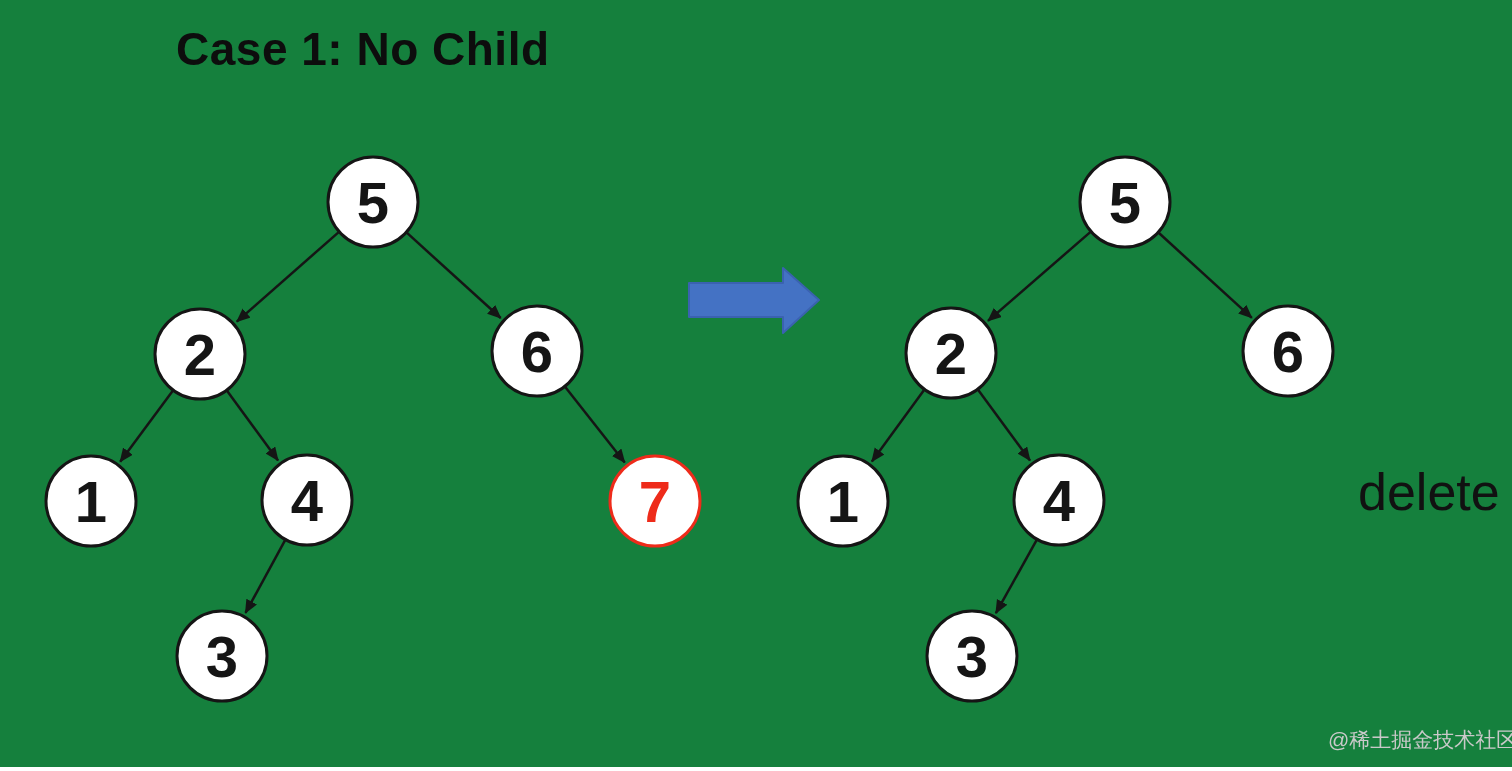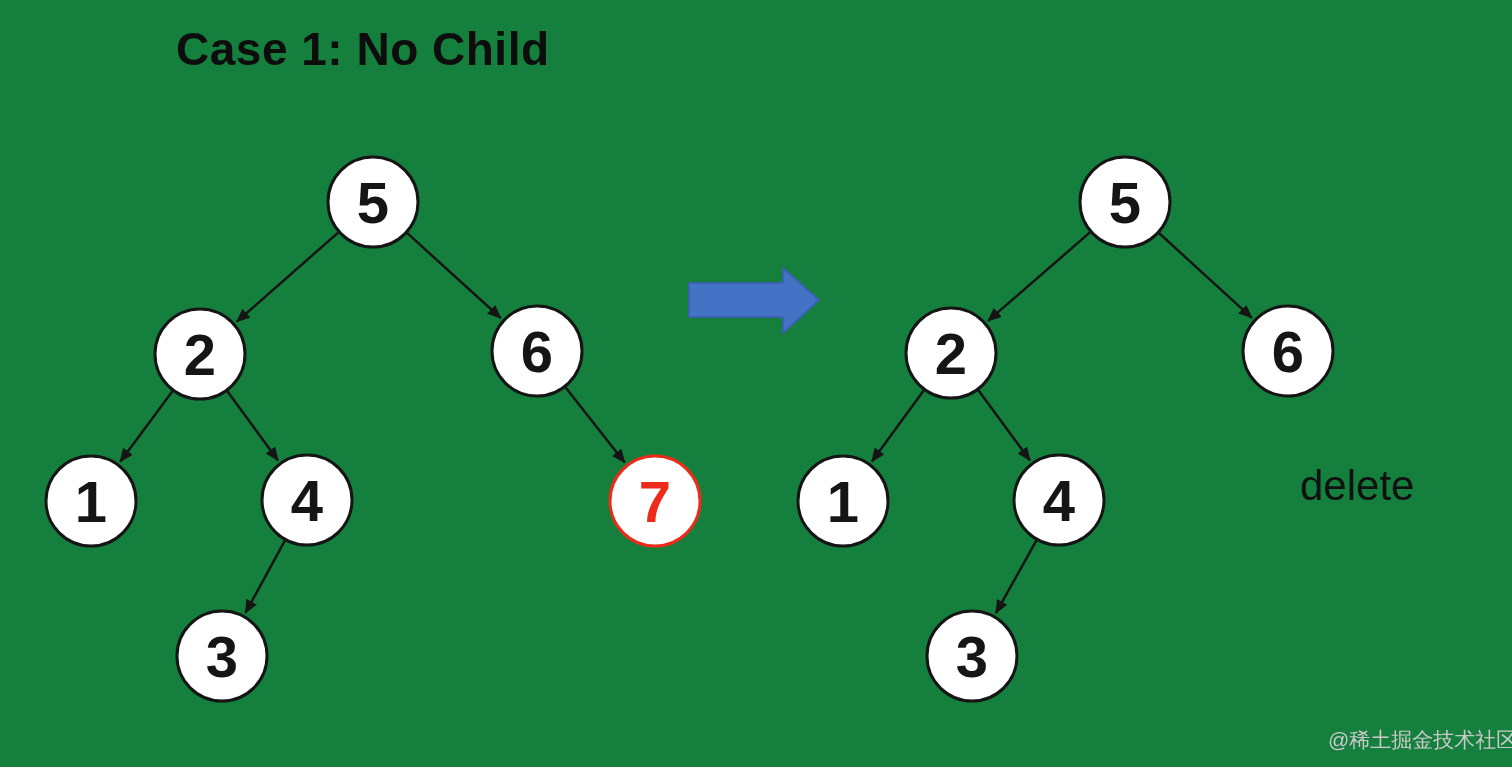--- a/index.html
+++ b/index.html
@@ -36,23 +36,23 @@
     display: block;
   }
   .node-label {
     font-family: "Liberation Sans", sans-serif;
     font-size: 58px;
     font-weight: 700;
     text-anchor: middle;
   }
   .delete-label {
     position: absolute;
-    left: 1300px;
+    left: 1358px;
     top: 462px;
-    font-size: 42px;
+    font-size: 52px;
     font-weight: 400;
     color: #111111;
     white-space: nowrap;
   }
   .watermark {
     position: absolute;
     left: 1328px;
     top: 726px;
     font-size: 21px;
     font-weight: 400;

